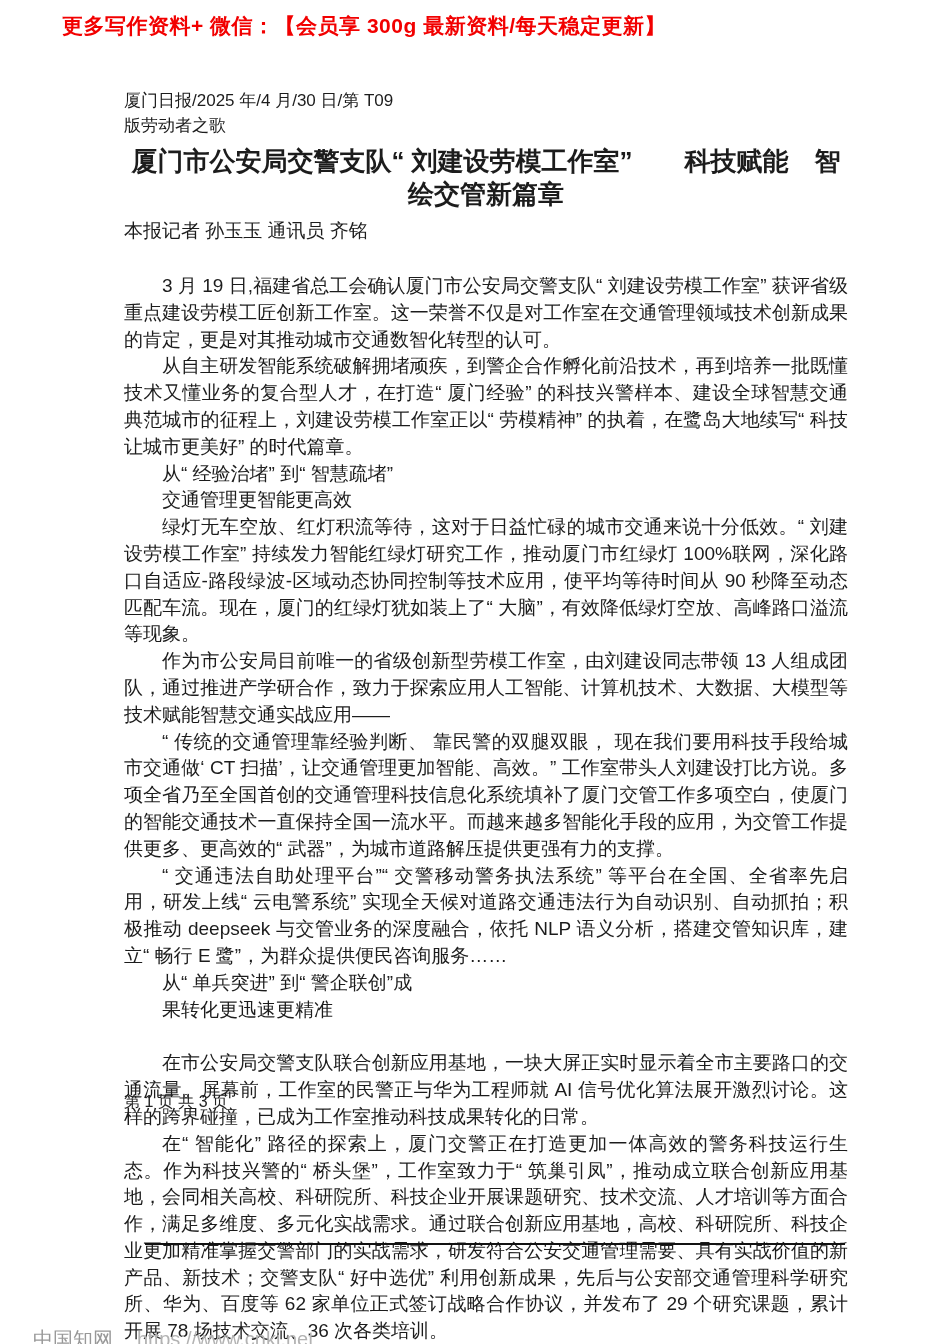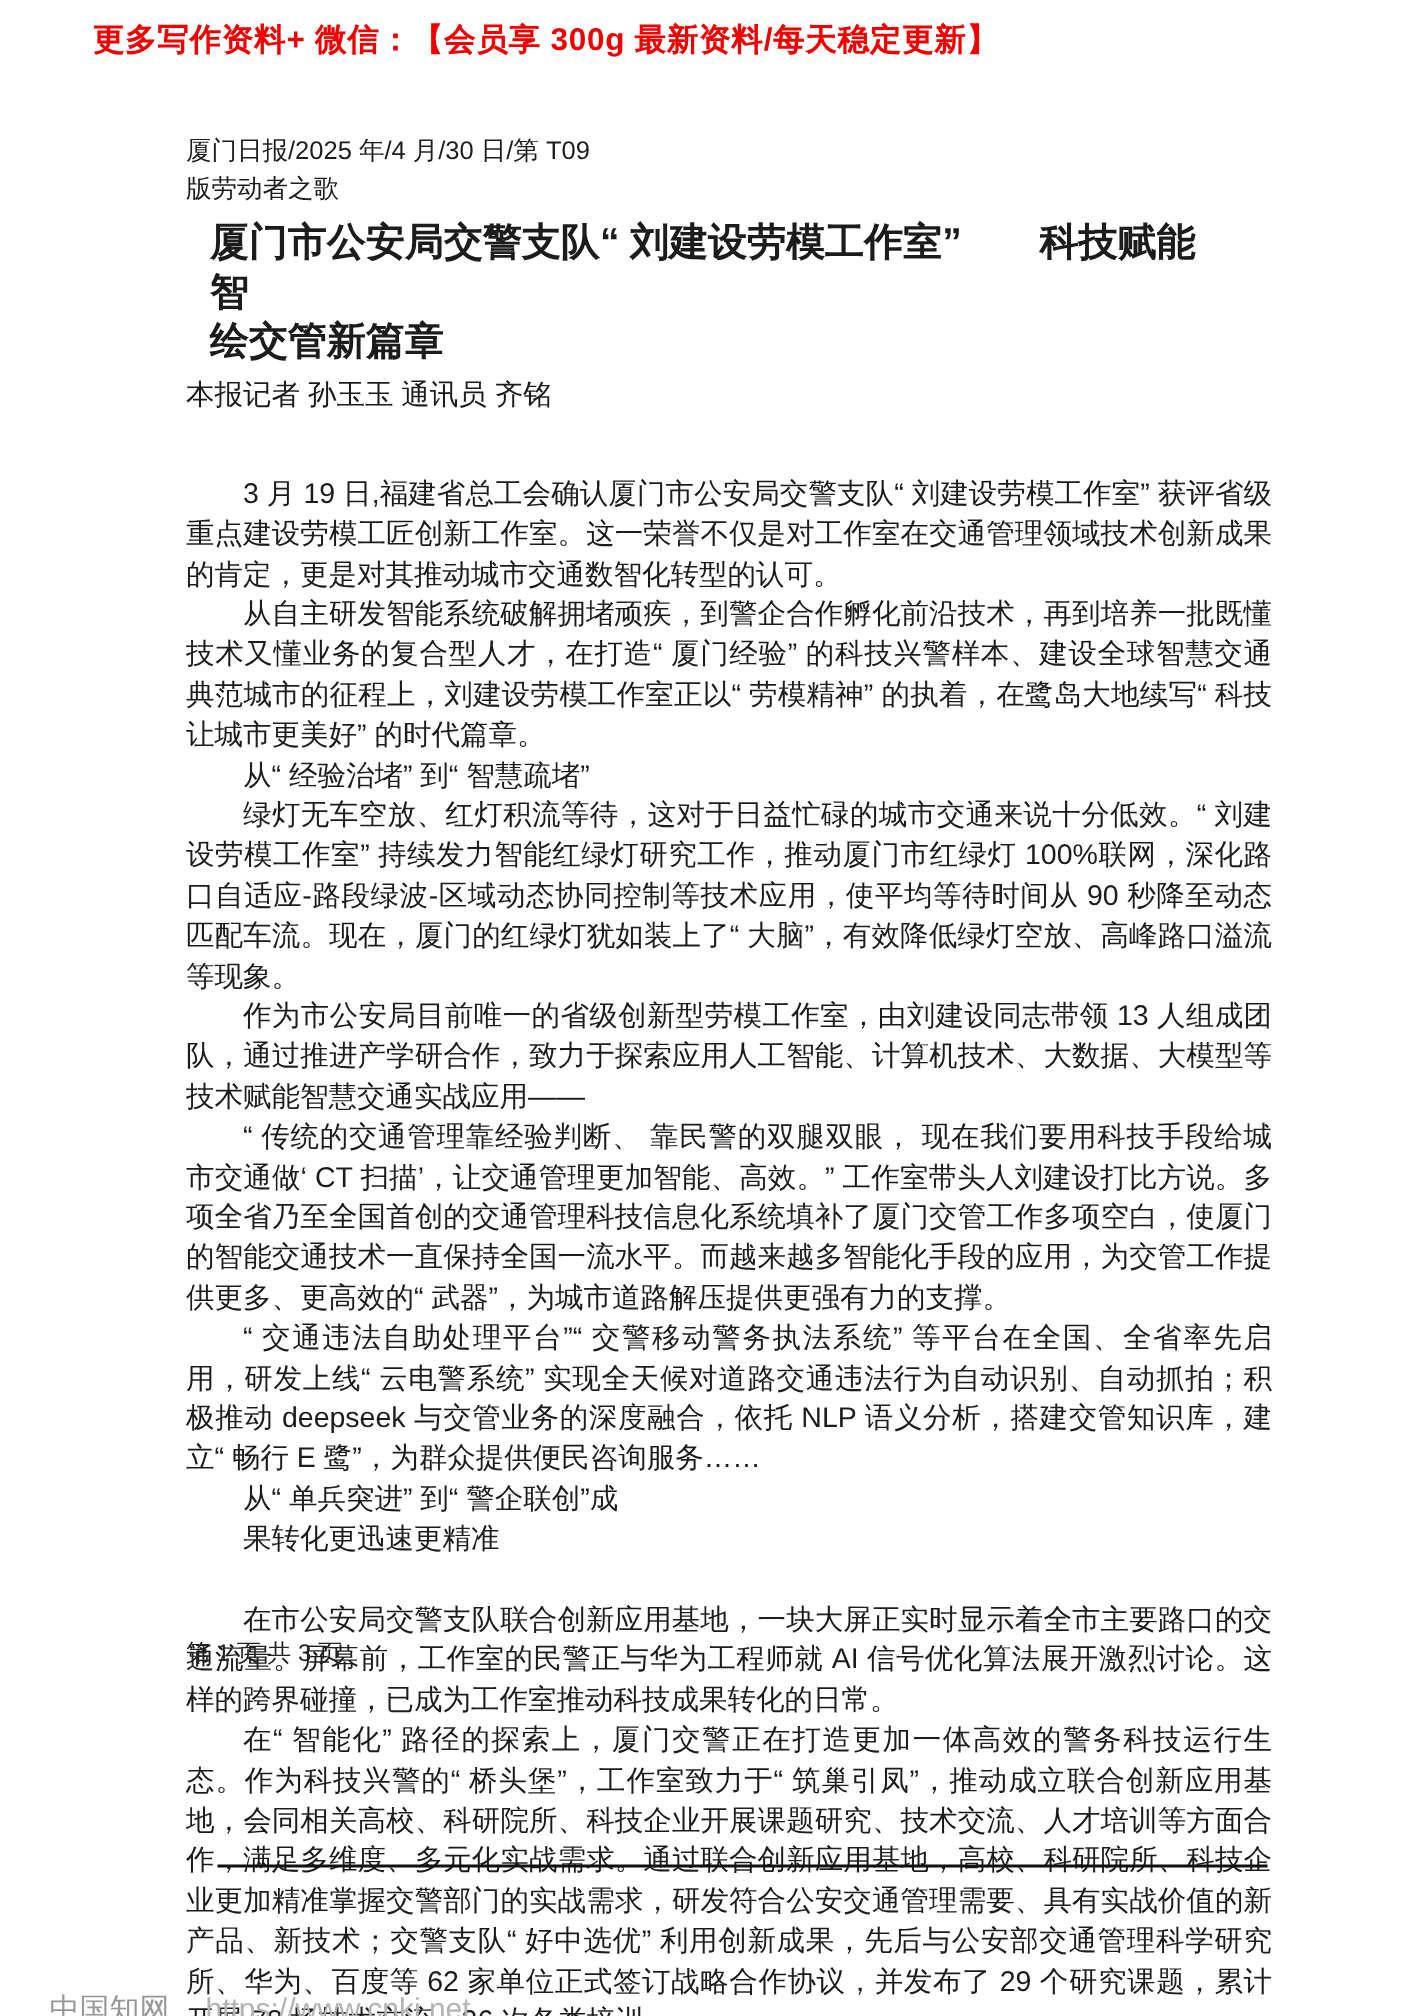--- a/index.html
+++ b/index.html
@@ -30,31 +30,31 @@
   }
   .meta-line {
     font-size: 17px;
     line-height: 25px;
     margin: 0;
   }
   .article-title {
     font-size: 26px;
     line-height: 33px;
     font-weight: bold;
-    text-align: left;
-    margin: 7px 0 0 16px;
+    text-align: center;
+    margin: 7px 0 0 0;
   }
   .byline {
     font-size: 19px;
     line-height: 26px;
     text-align: left;
     margin-top: 7px;
   }
   .body-text {
-    margin-top: 40px;
+    margin-top: 29px;
   }
   .body-text p {
     font-size: 19px;
     line-height: 26.8px;
     text-align: justify;
     text-indent: 2em;
     margin: 0;
   }
   .gap-before {
     margin-top: 27px !important;
@@ -102,20 +102,21 @@
   <p class="meta-line">版劳动者之歌</p>
 
   <h1 class="article-title"><span>厦门市公安局交警支队“ 刘建设劳模工作室”　　科技赋能　智</span><br><span>绘交管新篇章</span></h1>
 
   <div class="byline">本报记者 孙玉玉 通讯员 齐铭</div>
 
   <div class="body-text">
     <p>3 月 19 日,福建省总工会确认厦门市公安局交警支队“ 刘建设劳模工作室” 获评省级重点建设劳模工匠创新工作室。这一荣誉不仅是对工作室在交通管理领域技术创新成果的肯定，更是对其推动城市交通数智化转型的认可。</p>
     <p>从自主研发智能系统破解拥堵顽疾，到警企合作孵化前沿技术，再到培养一批既懂技术又懂业务的复合型人才，在打造“ 厦门经验” 的科技兴警样本、建设全球智慧交通典范城市的征程上，刘建设劳模工作室正以“ 劳模精神” 的执着，在鹭岛大地续写“ 科技让城市更美好” 的时代篇章。</p>
     <p>从“ 经验治堵” 到“ 智慧疏堵”</p>
+    <p>交通管理更智能更高效</p>
     <p>绿灯无车空放、红灯积流等待，这对于日益忙碌的城市交通来说十分低效。“ 刘建设劳模工作室” 持续发力智能红绿灯研究工作，推动厦门市红绿灯 100%联网，深化路口自适应-路段绿波-区域动态协同控制等技术应用，使平均等待时间从 90 秒降至动态匹配车流。现在，厦门的红绿灯犹如装上了“ 大脑”，有效降低绿灯空放、高峰路口溢流等现象。</p>
     <p>作为市公安局目前唯一的省级创新型劳模工作室，由刘建设同志带领 13 人组成团队，通过推进产学研合作，致力于探索应用人工智能、计算机技术、大数据、大模型等技术赋能智慧交通实战应用——</p>
     <p>“ 传统的交通管理靠经验判断、 靠民警的双腿双眼， 现在我们要用科技手段给城市交通做‘ CT 扫描’，让交通管理更加智能、高效。” 工作室带头人刘建设打比方说。多项全省乃至全国首创的交通管理科技信息化系统填补了厦门交管工作多项空白，使厦门的智能交通技术一直保持全国一流水平。而越来越多智能化手段的应用，为交管工作提供更多、更高效的“ 武器”，为城市道路解压提供更强有力的支撑。</p>
     <p>“ 交通违法自助处理平台”“ 交警移动警务执法系统” 等平台在全国、全省率先启用，研发上线“ 云电警系统” 实现全天候对道路交通违法行为自动识别、自动抓拍；积极推动 deepseek 与交管业务的深度融合，依托 NLP 语义分析，搭建交管知识库，建立“ 畅行 E 鹭”，为群众提供便民咨询服务……</p>
     <p>从“ 单兵突进” 到“ 警企联创”成</p>
     <p>果转化更迅速更精准</p>
     <p class="gap-before">在市公安局交警支队联合创新应用基地，一块大屏正实时显示着全市主要路口的交通流量。屏幕前，工作室的民警正与华为工程师就 AI 信号优化算法展开激烈讨论。这样的跨界碰撞，已成为工作室推动科技成果转化的日常。</p>
     <p>在“ 智能化” 路径的探索上，厦门交警正在打造更加一体高效的警务科技运行生态。作为科技兴警的“ 桥头堡”，工作室致力于“ 筑巢引凤”，推动成立联合创新应用基地，会同相关高校、科研院所、科技企业开展课题研究、技术交流、人才培训等方面合作，满足多维度、多元化实战需求。通过联合创新应用基地，高校、科研院所、科技企业更加精准掌握交警部门的实战需求，研发符合公安交通管理需要、具有实战价值的新产品、新技术；交警支队“ 好中选优” 利用创新成果，先后与公安部交通管理科学研究所、华为、百度等 62 家单位正式签订战略合作协议，并发布了 29 个研究课题，累计开展 78 场技术交流、36 次各类培训。</p>
   </div>
 </div>

